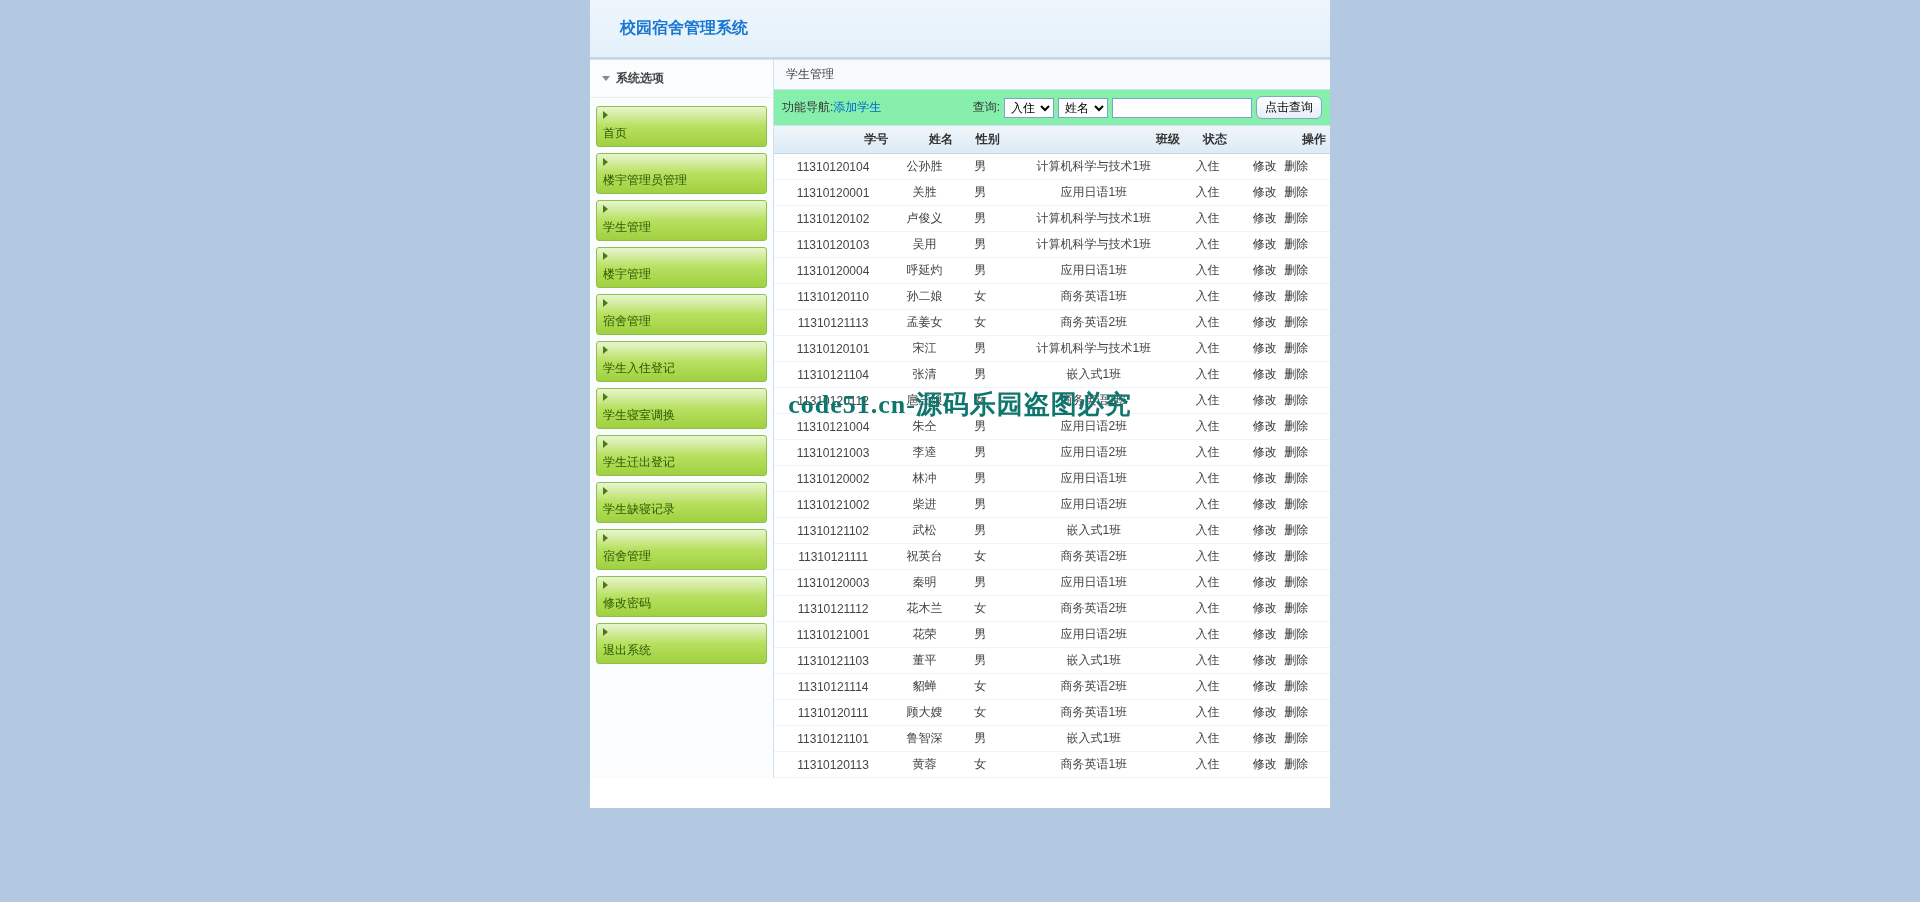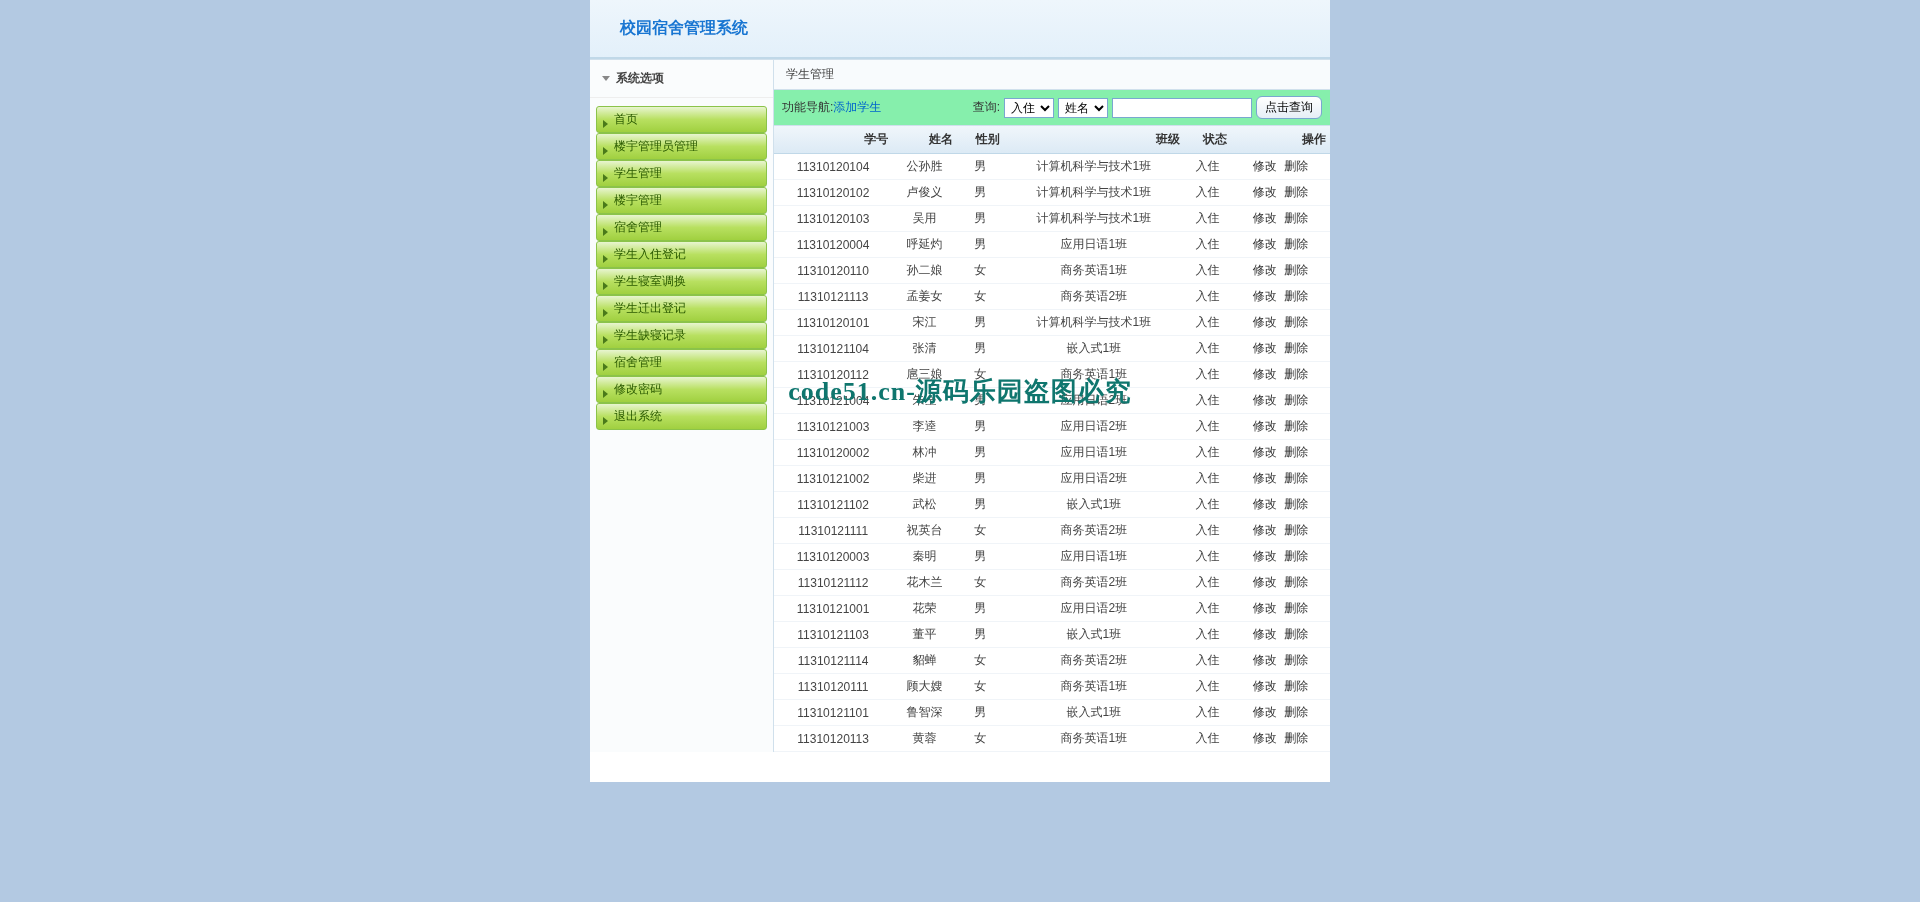--- a/index.html
+++ b/index.html
@@ -5,21 +5,21 @@
 * { margin: 0; padding: 0; box-sizing: border-box; }
 body { font-family: "Microsoft YaHei", Arial, sans-serif; background: #b3c9e2; font-size: 12px; color: #333; }
 .container { width: 740px; margin: 0 auto; background: #fff; }
 .header { background: linear-gradient(to bottom, #eef6fc, #e3f0fa); padding: 18px 30px; border-bottom: 2px solid #c0d8e8; }
 .header-title { color: #1976d2; font-size: 16px; font-weight: bold; }
 .body-wrap { display: flex; background: #fff; min-height: 580px; border-top: 1px solid #d0e0ec; }
 .sidebar { width: 184px; background: #fafcfd; border-right: 1px solid #d0e0ec; }
 .sidebar-header { padding: 10px 12px; font-weight: bold; color: #444; border-bottom: 1px solid #eee; display: flex; align-items: center; gap: 6px; }
 .sidebar-header .tri { width: 0; height: 0; border-left: 4px solid transparent; border-right: 4px solid transparent; border-top: 5px solid #888; }
 .menu { padding: 8px 6px; }
-.menu-item { display: flex; align-items: flex-end; background: linear-gradient(to bottom, #e8f5d0, #b8e060 50%, #a0d040); border: 1px solid #8bc34a; border-radius: 3px; margin-bottom: 0; padding: 4px 6px; cursor: pointer; font-size: 12px; color: #2a5a00; gap: 6px; }
+.menu-item { display: flex; align-items: flex-start; background: linear-gradient(to bottom, #e8f5d0, #b8e060 50%, #a0d040); border: 1px solid #8bc34a; border-radius: 3px; margin-bottom: 6px; padding: 4px 6px; cursor: pointer; font-size: 12px; color: #2a5a00; gap: 6px; flex-direction: column; }
 .menu-item .arrow { width: 0; height: 0; border-top: 4px solid transparent; border-bottom: 4px solid transparent; border-left: 5px solid #4a7a1a; }
 .main { flex: 1; display: flex; flex-direction: column; }
 .panel-title { padding: 6px 12px; border-bottom: 1px solid #d0e0ec; color: #444; background: #f8fbfd; }
 .nav-bar { display: flex; align-items: center; gap: 4px; padding: 6px 8px; border-bottom: 1px solid #d0e0ec; background: #86efac; flex-wrap: wrap; }
 .nav-bar .nav-label { margin-right: auto; }
 .nav-bar .nav-link { color: #06c; cursor: pointer; }
 .nav-bar select { border: 1px solid #7aa7d0; background: #fff; font-size: 12px; padding: 1px 2px; }
 .nav-bar input[type=text] { border: 1px solid #7aa7d0; padding: 2px 4px; font-size: 12px; width: 140px; }
 .nav-bar button { border: 1px solid #7aa7d0; background: linear-gradient(to bottom, #fff, #e6eef6); padding: 2px 8px; font-size: 12px; cursor: pointer; border-radius: 6px; }
 .table-wrap { flex: 1; overflow: auto; }
@@ -122,20 +122,28 @@
           <tbody id="tbody">
               <tr>
                 <td>11310120104</td>
                 <td>公孙胜</td>
                 <td>男</td>
                 <td>计算机科学与技术1班</td>
                 <td>入住</td>
                 <td><span class="act">修改</span> <span class="act">删除</span></td>
               </tr>
               <tr>
+                <td>11310120001</td>
+                <td>关胜</td>
+                <td>男</td>
+                <td>应用日语1班</td>
+                <td>入住</td>
+                <td><span class="act">修改</span> <span class="act">删除</span></td>
+              </tr>
+              <tr>
                 <td>11310120102</td>
                 <td>卢俊义</td>
                 <td>男</td>
                 <td>计算机科学与技术1班</td>
                 <td>入住</td>
                 <td><span class="act">修改</span> <span class="act">删除</span></td>
               </tr>
               <tr>
                 <td>11310120103</td>
                 <td>吴用</td>

